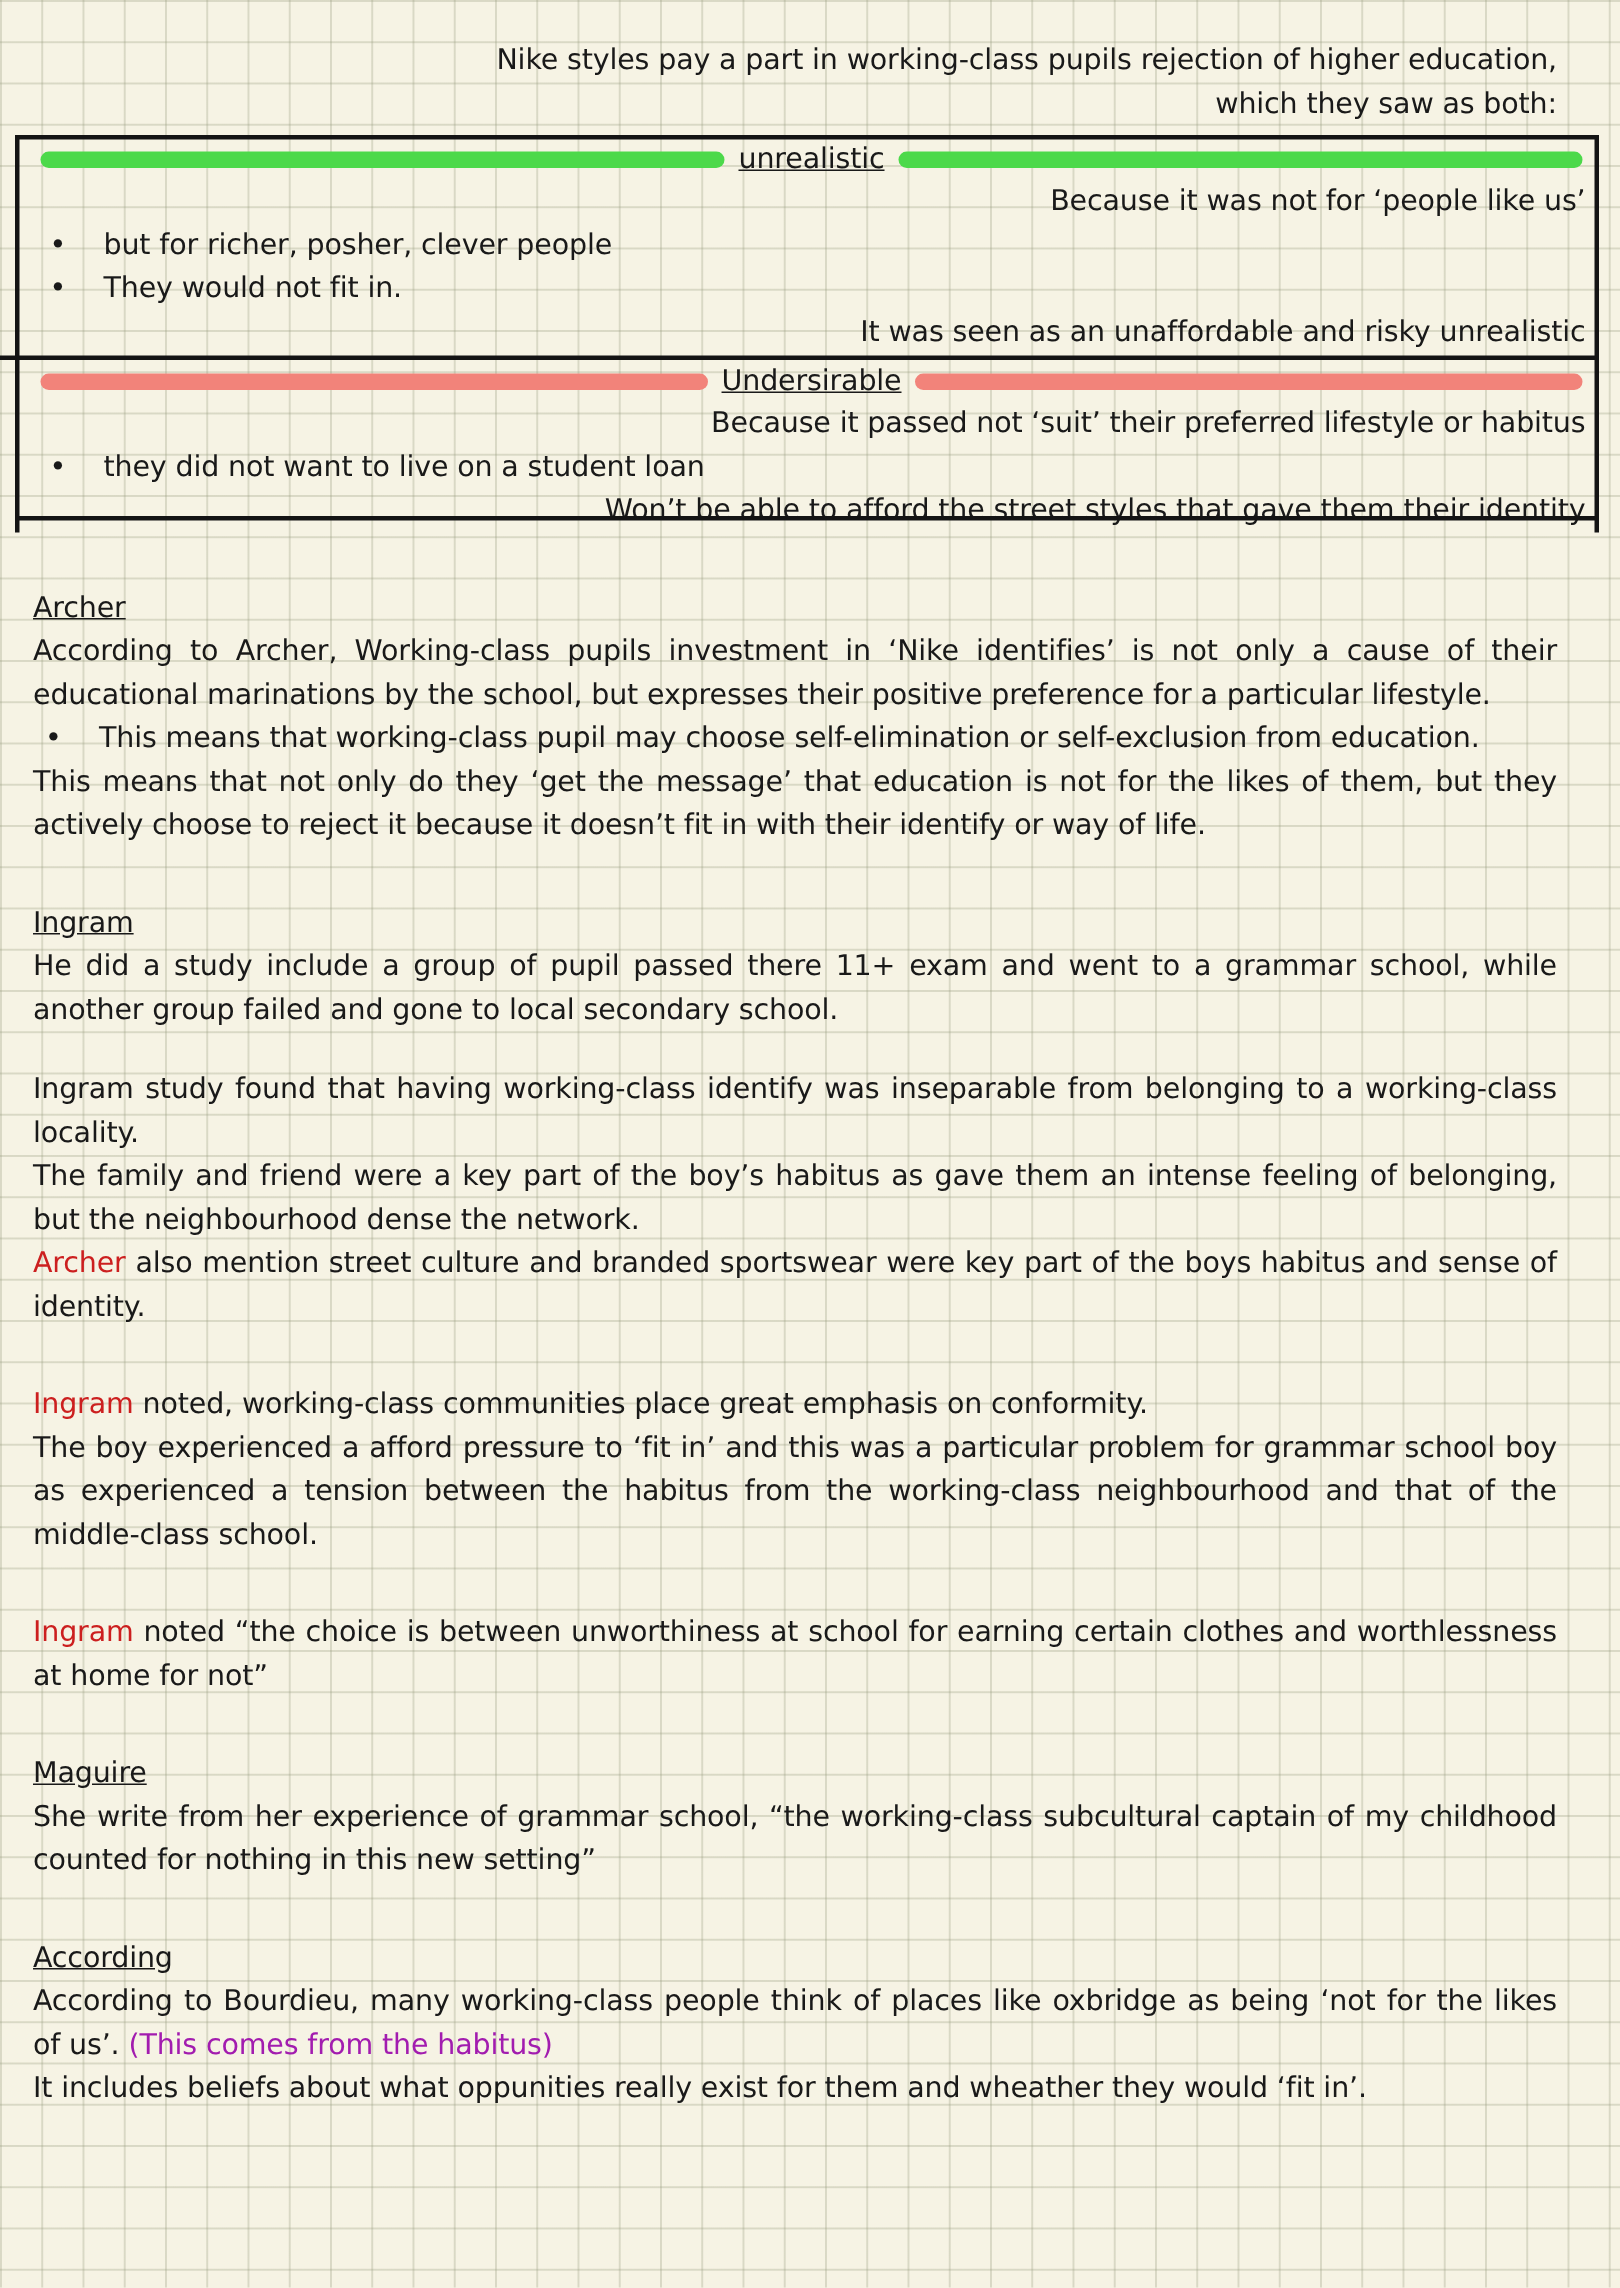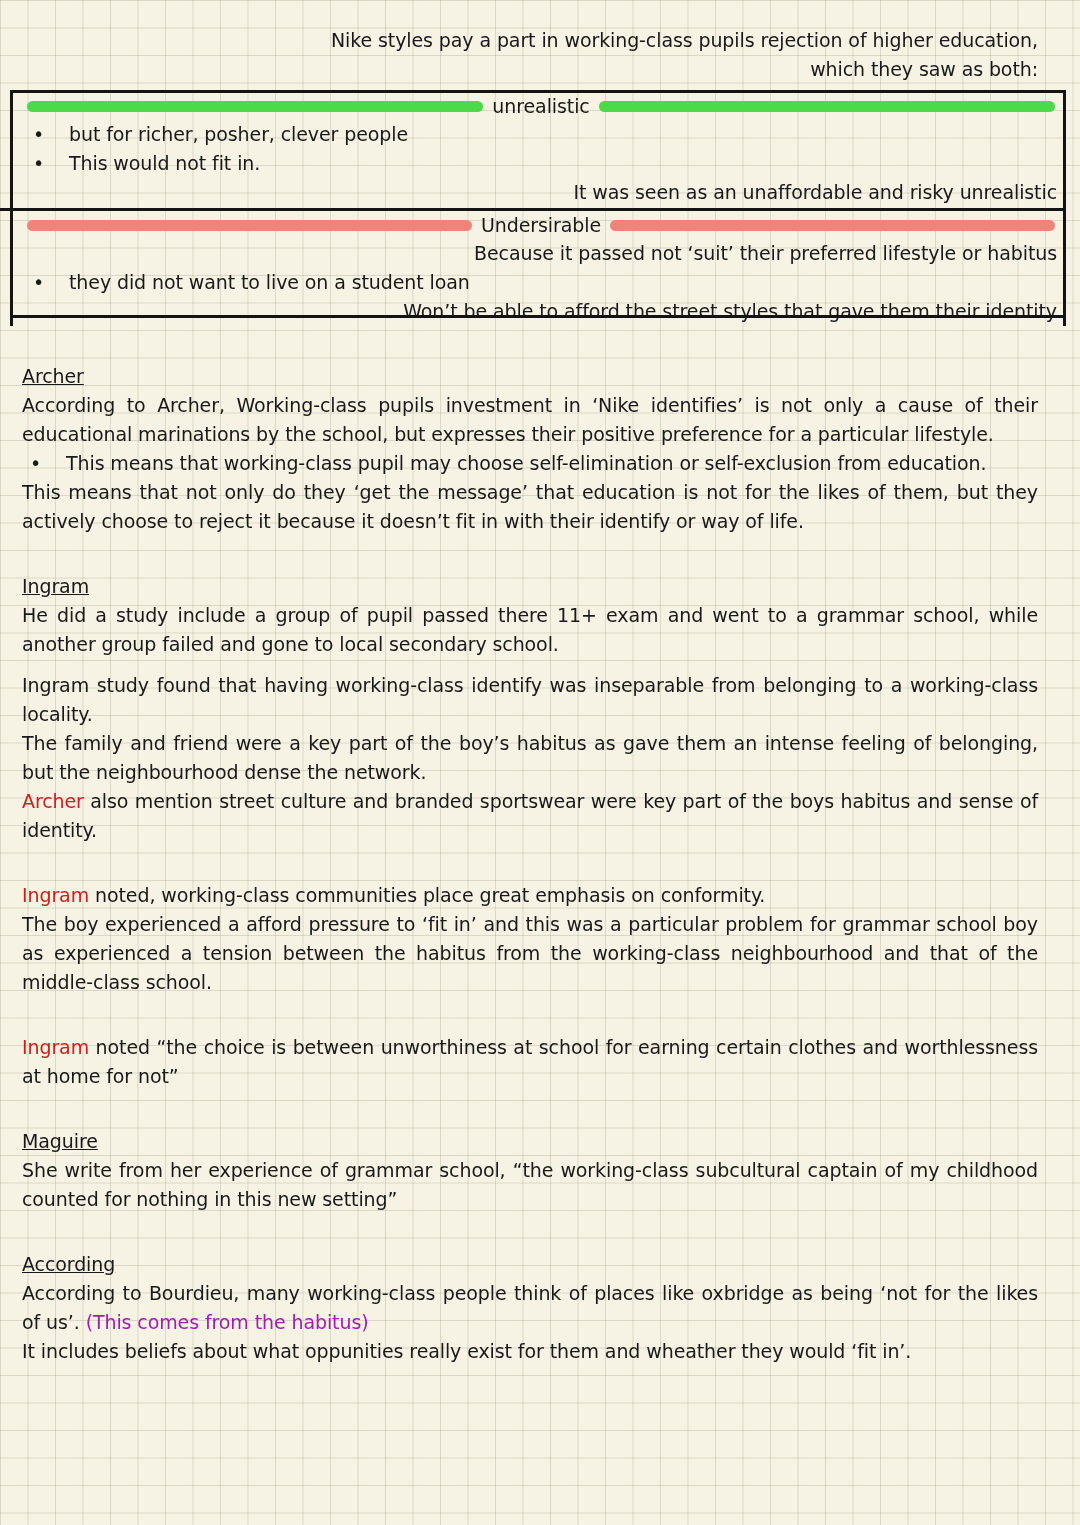--- a/index.html
+++ b/index.html
@@ -17,21 +17,21 @@
     font-size: 19px;
     line-height: 29px;
     letter-spacing: -0.1px;
     color: #191919;
     padding: 26px 42px 10px 22px;
   }
   .para { text-align: justify; margin: 0; }
   .line { margin: 0; text-align: right; }
   .heading { text-decoration: underline; margin: 0; font-weight: normal; font-size: inherit; }
   .sec-gap { margin-top: 36px; }
-  .para-gap { margin-top: 12px; }
+  .para-gap { margin-top: 24px; }
   .red-name { color: #cc1f1f; }
   .green-note { color: #a21caf; }
 
   
   .notes-box {
     position: relative;
     margin: 6px -28px 0 -12px;
     border: 3px solid #141414;
     border-bottom: none;
     padding: 0 6px 0 12px;
@@ -39,21 +39,21 @@
   .hl-row {
     display: flex;
     align-items: center;
     gap: 5px;
     height: 27px;
     padding: 0 2px;
   }
   .bar { flex: 1 1 auto; height: 11px; border-radius: 6px; }
   .bar-green { background: #4cd94a; }
   .bar-red { background: #f2837a; }
-  .hl-label { flex: 0 0 auto; padding: 0 4px; }
+  .hl-label { flex: 0 0 auto; text-decoration: underline; padding: 0 4px; }
   .box-divider {
     border-top: 3px solid #141414;
     margin: 1px -9px 1px -25px;
     height: 0;
   }
   .box-bottom-line {
     position: absolute;
     left: -3px;
     right: -3px;
     bottom: 8px;
@@ -71,27 +71,28 @@
 
 <div class="line">Nike styles pay a part in working-class pupils rejection of higher education,</div>
 <div class="line">which they saw as both:</div>
 
 <div class="notes-box">
   <div class="hl-row">
     <span class="bar bar-green"></span>
     <span class="hl-label">unrealistic</span>
     <span class="bar bar-green"></span>
   </div>
+  <div class="line">Because it was not for ‘people like us’</div>
   <div class="bullet">
     <span class="dot">•</span>
     <span class="btext">but for richer, posher, clever people</span>
   </div>
   <div class="bullet">
     <span class="dot">•</span>
-    <span class="btext">This would not fit in.</span>
+    <span class="btext">They would not fit in.</span>
   </div>
   <div class="line">It was seen as an unaffordable and risky unrealistic</div>
 
   <div class="box-divider"></div>
 
   <div class="hl-row">
     <span class="bar bar-red"></span>
     <span class="hl-label">Undersirable</span>
     <span class="bar bar-red"></span>
   </div>

